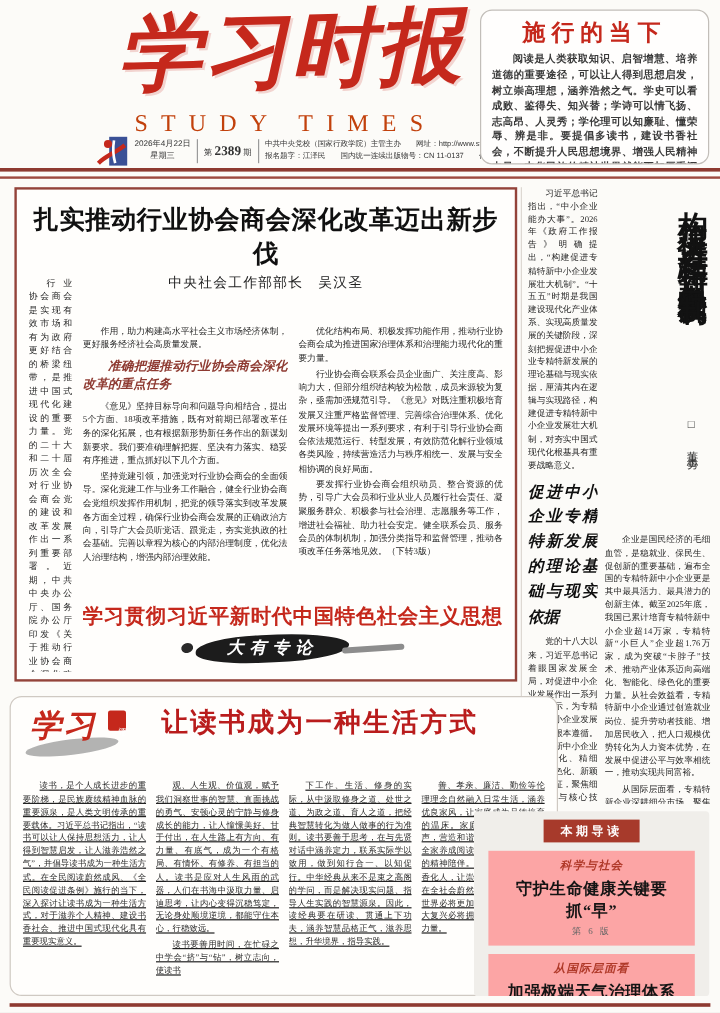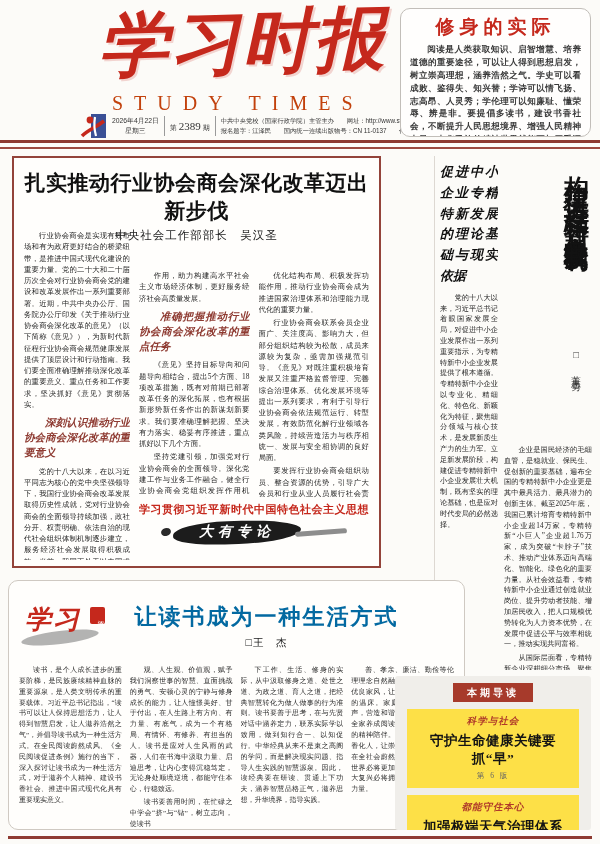--- a/index.html
+++ b/index.html
@@ -11,53 +11,53 @@
     color:#c5281c;font-weight:900;font-style:italic;letter-spacing:2px;
     text-shadow:2px 2px 0 rgba(197,40,28,.18);transform:rotate(-1.5deg);}
   .masthead-en{position:absolute;left:112px;top:92px;font-size:20px;color:#c2410c;
     letter-spacing:11px;font-weight:400;}
   .info-strip{position:absolute;left:80px;top:112px;width:335px;height:28px;
     display:flex;align-items:center;gap:5px;font-family:"Liberation Sans",sans-serif;}
   .logo-mark{width:27px;height:26px;flex:0 0 auto;}
   .date-block{font-size:6.8px;line-height:1.5;text-align:center;color:#333;white-space:nowrap;}
   .vsep{width:1px;height:20px;background:#9a9a9a;flex:0 0 auto;}
   .issue-block{font-size:7px;color:#333;white-space:nowrap;}
-  .issue-no{font-size:11px;font-weight:normal;font-family:"Liberation Serif",serif;}
+  .issue-no{font-size:11px;font-weight:bold;font-family:"Liberation Serif",serif;}
   .pub-block{font-size:6.3px;line-height:1.6;color:#333;white-space:nowrap;}
 
   
   .quote-box{position:absolute;left:400px;top:8px;width:191px;height:129px;
     border:1px solid #c2beb9;border-radius:10px;background:#fffefd;padding:4px 9px;
     box-sizing:border-box;overflow:hidden;}
   .quote-title{text-align:center;font-size:19px;font-weight:900;color:#c5281c;
     letter-spacing:5px;margin:1px 0 3px;font-family:"Liberation Sans",sans-serif;}
   .quote-body{font-size:8.6px;line-height:1.5;text-align:justify;color:#3a3a3a;
     font-weight:600;text-indent:2em;}
 
   
   .rule-thick{position:absolute;left:0;top:140px;width:600px;height:3px;background:#8e3a31;}
   .rule-thin{position:absolute;left:0;top:147px;width:600px;height:1.5px;background:#9d4a40;}
   .bottom-rule{position:absolute;left:8px;top:836px;width:584px;height:3px;background:#8e3a31;}
   .v-divider{position:absolute;left:434px;top:156px;width:1px;height:512px;background:#ddd8d2;}
 
   
-  .main-box{position:absolute;left:12px;top:156px;width:369px;height:412px;
+  .main-box{position:absolute;left:12px;top:156px;width:419px;height:412px;
     border:2.5px solid #93433a;background:#fffefc;box-sizing:border-box;overflow:hidden;}
   .main-title{font-size:21px;font-weight:900;text-align:center;color:#101010;
     letter-spacing:.5px;margin:11px 4px 0;}
   .main-byline{text-align:center;font-size:11.5px;color:#222;margin-top:3px;letter-spacing:1px;}
   .main-cols{position:absolute;left:10px;right:10px;top:72px;bottom:6px;display:flex;gap:9px;}
   .mcol{flex:1;font-size:7.4px;line-height:1.52;text-align:justify;color:#262626;overflow:hidden;}
   .mcol p{margin:0 0 2px;text-indent:2em;}
   .msub{color:#8e3a31;font-weight:bold;font-size:10.5px;line-height:1.45;margin:5px 0;
     text-indent:2em;font-style:italic;}
   .m-right2{flex:2;display:flex;flex-direction:column;margin-top:40px;}
   .m-right-row{display:flex;gap:9px;flex:1;overflow:hidden;}
   .banner-area{height:58px;padding-top:4px;}
-  .banner-text{color:#c5281c;font-weight:900;font-size:11px;text-align:right;
+  .banner-text{color:#c5281c;font-weight:900;font-size:17px;text-align:left;
     letter-spacing:.5px;white-space:nowrap;}
   .banner-logo{position:relative;width:190px;height:26px;margin:3px auto 0;}
   .brush-bg{position:absolute;left:14px;top:1px;width:128px;height:23px;background:#1c1c1c;
     border-radius:48% 52% 55% 45%/60% 50% 62% 45%;transform:rotate(-2deg);}
   .brush-tail{position:absolute;left:136px;top:10px;width:52px;height:5px;background:#8d8d8d;
     border-radius:3px;transform:rotate(-4deg);}
   .brush-dot{position:absolute;left:2px;top:8px;width:10px;height:8px;background:#2a2a2a;
     border-radius:50%;transform:rotate(-15deg);}
   .banner-logo-text{position:absolute;left:14px;top:3px;width:128px;text-align:center;
     color:#fff;font-weight:900;font-style:italic;font-size:14px;letter-spacing:5px;}
@@ -76,46 +76,46 @@
   .vtitle .t1{font-size:25px;font-weight:900;letter-spacing:7px;line-height:1.3;}
   .vtitle .t2{font-size:24px;font-weight:900;letter-spacing:1px;line-height:1.3;margin-top:2px;}
   .vtitle .vauthor{font-size:9.5px;letter-spacing:3px;color:#333;margin-top:118px;
     margin-left:2px;margin-right:7px;font-weight:400;}
   .ra-bottom{flex:1;margin-top:5px;font-size:7.2px;line-height:1.5;text-align:justify;
     color:#262626;overflow:hidden;}
   .ra-bottom p{margin:0 0 3px;text-indent:2em;}
 
   
   .reading-box{position:absolute;left:8px;top:580px;width:457px;height:250px;
-    border:1px solid #cfc9c2;border-radius:10px;background:#fffefc;padding:19px 10px;
-    box-sizing:border-box;overflow:hidden;}
+    border:1px solid #cfc9c2;border-radius:10px;background:#fffefc;padding:4px 10px;
+    box-sizing:border-box;overflow:hidden;text-decoration:underline;}
   .rb-header{position:relative;height:56px;}
   .rb-logo{position:absolute;left:0;top:2px;width:94px;height:50px;}
   .rb-brush{position:absolute;left:2px;bottom:8px;width:78px;height:13px;background:#9a9a9a;
     border-radius:50%;transform:rotate(-7deg);opacity:.75;}
   .rb-logo-text{position:absolute;left:6px;top:0;font-size:26px;font-weight:900;
     font-style:italic;color:#c5281c;letter-spacing:2px;}
   .rb-seal{position:absolute;right:8px;top:5px;width:15px;height:17px;background:#c5281c;
     border-radius:2px;color:#fff;font-size:6.5px;line-height:1.1;text-align:center;
     writing-mode:vertical-rl;letter-spacing:1px;padding-top:1px;box-sizing:border-box;}
   .rb-title{position:absolute;left:60px;right:0;top:2px;text-align:center;font-size:22px;
-    font-weight:900;letter-spacing:2px;color:#0369a1;}
+    font-weight:900;letter-spacing:2px;color:#b91c1c;}
   .rb-author{position:absolute;left:60px;right:0;top:36px;text-align:center;font-size:10.5px;
     color:#222;letter-spacing:1px;}
   .rb-cols{display:flex;gap:8px;margin-top:9px;height:166px;overflow:hidden;}
   .rcol{flex:1;font-size:7px;line-height:1.55;text-align:justify;color:#2a2a2a;overflow:hidden;}
   .rcol p{margin:0 0 2px;text-indent:2em;}
 
   
   .digest-box{position:absolute;left:395px;top:676px;width:196px;height:154px;
     background:#f0eeea;border-radius:3px;text-align:center;overflow:hidden;}
   .digest-tab{display:inline-block;margin-top:7px;background:#a73a2b;color:#fff;
     font-size:10px;font-weight:bold;letter-spacing:3px;padding:2.5px 14px;
     font-family:"Liberation Sans",sans-serif;}
-  .digest-card{background:#fde047;margin:7px 12px 0;padding:6px 16px 7px;cursor:pointer;}
+  .digest-card{background:#fca5a5;margin:7px 12px 0;padding:6px 16px 7px;cursor:pointer;}
   .dc-cat{color:#b03a2a;font-size:9.5px;font-weight:bold;font-style:italic;letter-spacing:1px;}
   .dc-title{font-size:13.5px;font-weight:900;margin:4px 0 3px;color:#141414;letter-spacing:.5px;}
   .dc-page{font-size:7.5px;color:#666;letter-spacing:2px;}
 </style>
 </head>
 <body>
 
 <div class="page">
 
   <div class="masthead-title">学习时报</div>
@@ -141,21 +141,21 @@
       <span>期</span>
     </span>
     <span class="vsep"></span>
     <span class="pub-block">
       <span>中共中央党校（国家行政学院）主管主办　　网址：http://www.studytimes.cn</span><br>
       <span>报名题字：江泽民　　国内统一连续出版物号：CN 11-0137　　代号：1-267</span>
     </span>
   </div>
 
   <div class="quote-box">
-    <div class="quote-title">修身的实际</div>
+    <div class="quote-title">施行的当下</div>
     <div class="quote-body">阅读是人类获取知识、启智增慧、培养道德的重要途径，可以让人得到思想启发，树立崇高理想，涵养浩然之气。学史可以看成败、鉴得失、知兴替；学诗可以情飞扬、志高昂、人灵秀；学伦理可以知廉耻、懂荣辱、辨是非。要提倡多读书，建设书香社会，不断提升人民思想境界、增强人民精神力量，中华民族的精神世界就能更加厚重深邃。</div>
   </div>
 
   <div class="rule-thick"></div>
   <div class="rule-thin"></div>
   <div class="v-divider"></div>
 
   <div class="main-box">
     <div class="main-title">扎实推动行业协会商会深化改革迈出新步伐</div>
     <div class="main-byline">中央社会工作部部长　吴汉圣</div>
@@ -197,20 +197,23 @@
             <span class="brush-tail"></span>
             <span class="banner-logo-text">大有专论</span>
           </div>
         </div>
       </div>
     </div>
   </div>
 
   <div class="right-article">
     <div class="ra-colA">
+      <div>
+          <p>习近平总书记指出，“中小企业能办大事”。2026年《政府工作报告》明确提出，“构建促进专精特新中小企业发展壮大机制”。“十五五”时期是我国建设现代化产业体系、实现高质量发展的关键阶段，深刻把握促进中小企业专精特新发展的理论基础与现实依据，厘清其内在逻辑与实现路径，构建促进专精特新中小企业发展壮大机制，对夯实中国式现代化根基具有重要战略意义。</p>
+        </div>
       <div class="ra-sub">促进中小企业专精特新发展的理论基础与现实依据</div>
       <div>
           <p>党的十八大以来，习近平总书记着眼国家发展全局，对促进中小企业发展作出一系列重要指示，为专精特新中小企业发展提供了根本遵循。专精特新中小企业以专业化、精细化、特色化、新颖化为特征，聚焦细分领域与核心技术，是发展新质生产力的生力军。立足新发展阶段，构建促进专精特新中小企业发展壮大机制，既有坚实的理论基础，也是应对时代变局的必然选择。</p>
         </div>
     </div>
     <div class="ra-right">
       <div class="ra-title-area">
         <div class="vtitle">
           <span class="t1">构建促进专精特新</span>
           <span class="t2">中小企业发展壮大机制</span>
@@ -228,21 +231,20 @@
   </div>
 
   <div class="reading-box">
     <div class="rb-header">
       <div class="rb-logo">
         <span class="rb-brush"></span>
         <span class="rb-logo-text">学习</span>
         <span class="rb-seal">评论</span>
       </div>
       <div class="rb-title">让读书成为一种生活方式</div>
-      <div class="rb-author">□王　杰</div>
     </div>
     <div class="rb-cols">
       <div class="rcol">
           <p>读书，是个人成长进步的重要阶梯，是民族赓续精神血脉的重要源泉，是人类文明传承的重要载体。习近平总书记指出，“读书可以让人保持思想活力，让人得到智慧启发，让人滋养浩然之气”，并倡导读书成为一种生活方式。在全民阅读蔚然成风、《全民阅读促进条例》施行的当下，深入探讨让读书成为一种生活方式，对于滋养个人精神、建设书香社会、推进中国式现代化具有重要现实意义。</p>
         </div>
       <div class="rcol">
           <p>观、人生观、价值观，赋予我们洞察世事的智慧、直面挑战的勇气、安顿心灵的宁静与修身成长的能力，让人憧憬美好、甘于付出，在人生路上有方向、有力量、有底气，成为一个有格局、有情怀、有修养、有担当的人。读书是应对人生风雨的武器，人们在书海中汲取力量、启迪思考，让内心变得沉稳笃定，无论身处顺境逆境，都能守住本心，行稳致远。</p>
           <p>读书要善用时间，在忙碌之中学会“挤”与“钻”，树立志向，使读书</p>
         </div>
       <div class="rcol">
@@ -255,20 +257,20 @@
   </div>
 
   <div class="digest-box">
     <div class="digest-tab">本期导读</div>
     <div class="digest-card">
       <div class="dc-cat">科学与社会</div>
       <div class="dc-title">守护生命健康关键要抓“早”</div>
       <div class="dc-page">第 6 版</div>
     </div>
     <div class="digest-card">
-      <div class="dc-cat">都能守住本心</div>
+      <div class="dc-cat">从国际层面看</div>
       <div class="dc-title">加强极端天气治理体系韧性建设</div>
 
     </div>
   </div>
 
   <div class="bottom-rule"></div>
 </div>
 
 </body></html>

